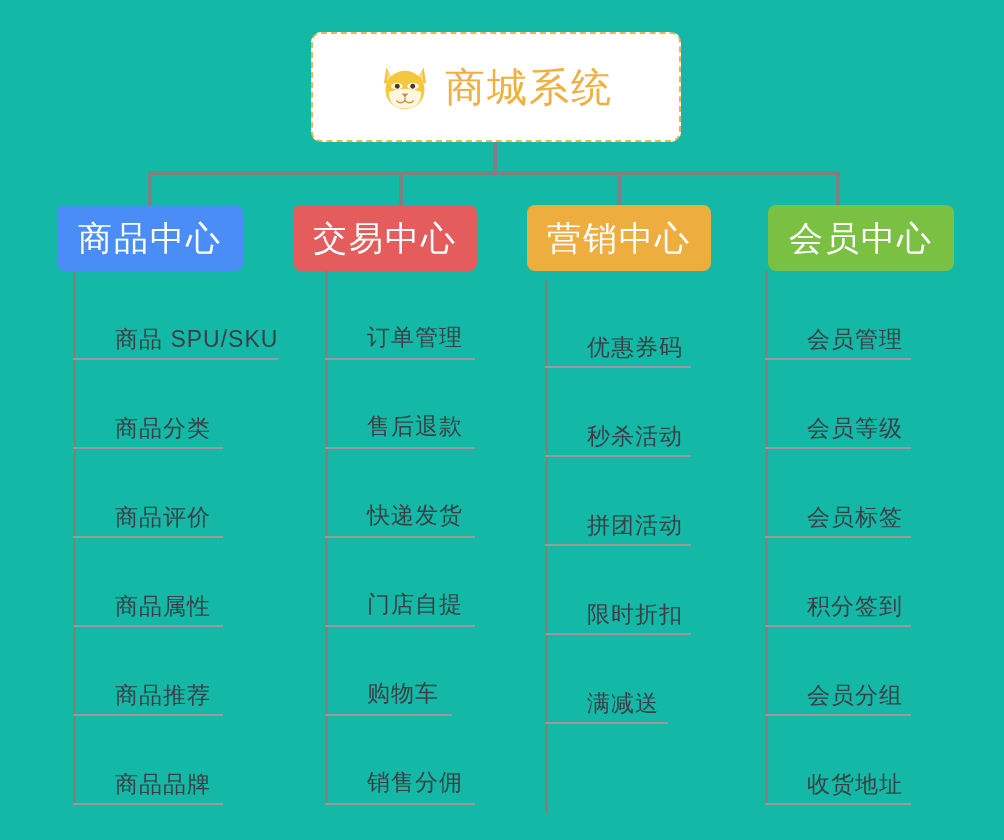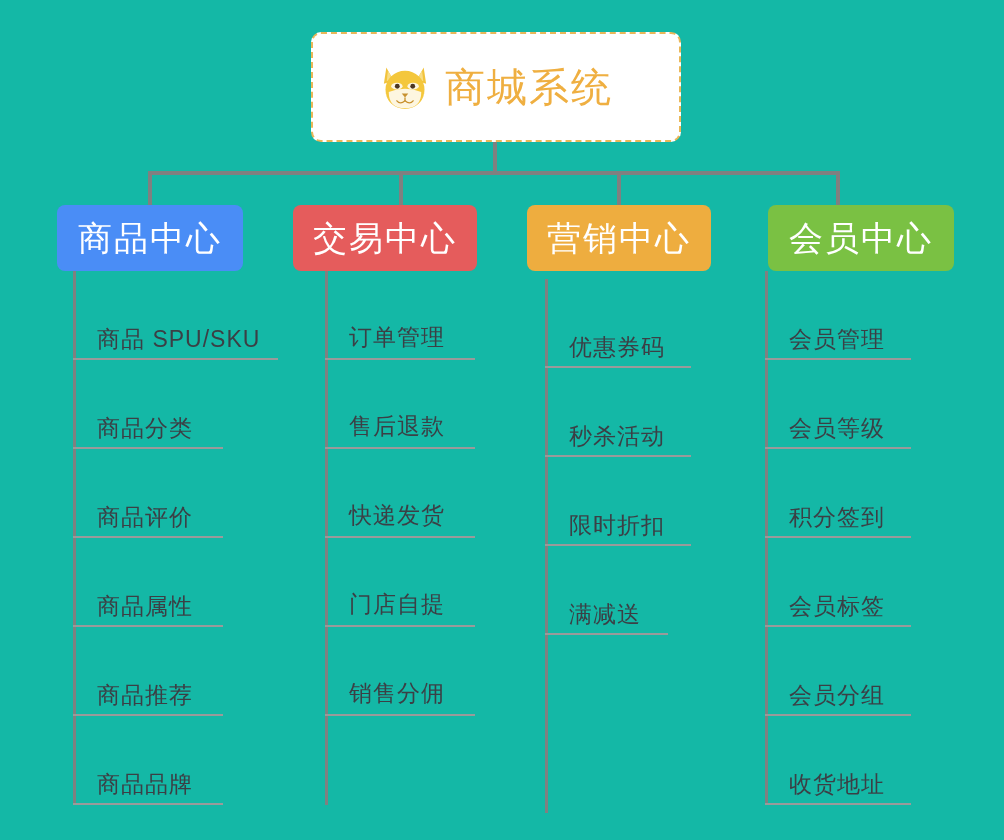--- a/index.html
+++ b/index.html
@@ -103,21 +103,21 @@
     left: 0;
     top: 0;
     width: 3px;
     background: #808080;
   }
   .leaf-item {
     position: relative;
     height: 89px;
     display: flex;
     align-items: flex-end;
-    padding-left: 24px;
+    padding-left: 42px;
   }
   .leaf-text {
     font-size: 23px;
     color: #3b3f45;
     letter-spacing: 1px;
     line-height: 1;
     white-space: nowrap;
     padding-bottom: 9px;
   }
   .leaf-underline {
@@ -207,38 +207,46 @@
         </div>
         <div class="leaf-item">
           <span class="leaf-text">快递发货</span>
           <div class="leaf-underline" style="width: 150px;"></div>
         </div>
         <div class="leaf-item">
           <span class="leaf-text">门店自提</span>
           <div class="leaf-underline" style="width: 150px;"></div>
         </div>
         <div class="leaf-item">
+          <span class="leaf-text">购物车</span>
+          <div class="leaf-underline" style="width: 127px;"></div>
+        </div>
+        <div class="leaf-item">
           <span class="leaf-text">销售分佣</span>
           <div class="leaf-underline" style="width: 150px;"></div>
         </div>
       </div>
       <div class="cat-box" style="left: 527px; width: 184px; background: rgb(238, 173, 63);">
         <span class="cat-label">营销中心</span>
       </div>
       <div class="leaf-col" style="left: 545px; margin-top: 8px;">
         <div class="leaf-spine" style="height: 534px;"></div>
         <div class="leaf-item">
           <span class="leaf-text">优惠券码</span>
           <div class="leaf-underline" style="width: 146px;"></div>
         </div>
         <div class="leaf-item">
           <span class="leaf-text">秒杀活动</span>
           <div class="leaf-underline" style="width: 146px;"></div>
         </div>
         <div class="leaf-item">
+          <span class="leaf-text">拼团活动</span>
+          <div class="leaf-underline" style="width: 146px;"></div>
+        </div>
+        <div class="leaf-item">
           <span class="leaf-text">限时折扣</span>
           <div class="leaf-underline" style="width: 146px;"></div>
         </div>
         <div class="leaf-item">
           <span class="leaf-text">满减送</span>
           <div class="leaf-underline" style="width: 123px;"></div>
         </div>
       </div>
       <div class="cat-box" style="left: 768px; width: 186px; background: rgb(122, 193, 67);">
         <span class="cat-label">会员中心</span>
@@ -247,28 +255,28 @@
         <div class="leaf-spine" style="height: 534px;"></div>
         <div class="leaf-item">
           <span class="leaf-text">会员管理</span>
           <div class="leaf-underline" style="width: 146px;"></div>
         </div>
         <div class="leaf-item">
           <span class="leaf-text">会员等级</span>
           <div class="leaf-underline" style="width: 146px;"></div>
         </div>
         <div class="leaf-item">
+          <span class="leaf-text">会员标签</span>
+          <div class="leaf-underline" style="width: 146px;"></div>
+        </div>
+        <div class="leaf-item">
           <span class="leaf-text">积分签到</span>
           <div class="leaf-underline" style="width: 146px;"></div>
         </div>
         <div class="leaf-item">
-          <span class="leaf-text">会员标签</span>
-          <div class="leaf-underline" style="width: 146px;"></div>
-        </div>
-        <div class="leaf-item">
           <span class="leaf-text">会员分组</span>
           <div class="leaf-underline" style="width: 146px;"></div>
         </div>
         <div class="leaf-item">
           <span class="leaf-text">收货地址</span>
           <div class="leaf-underline" style="width: 146px;"></div>
         </div>
       </div>
     </div>
 

